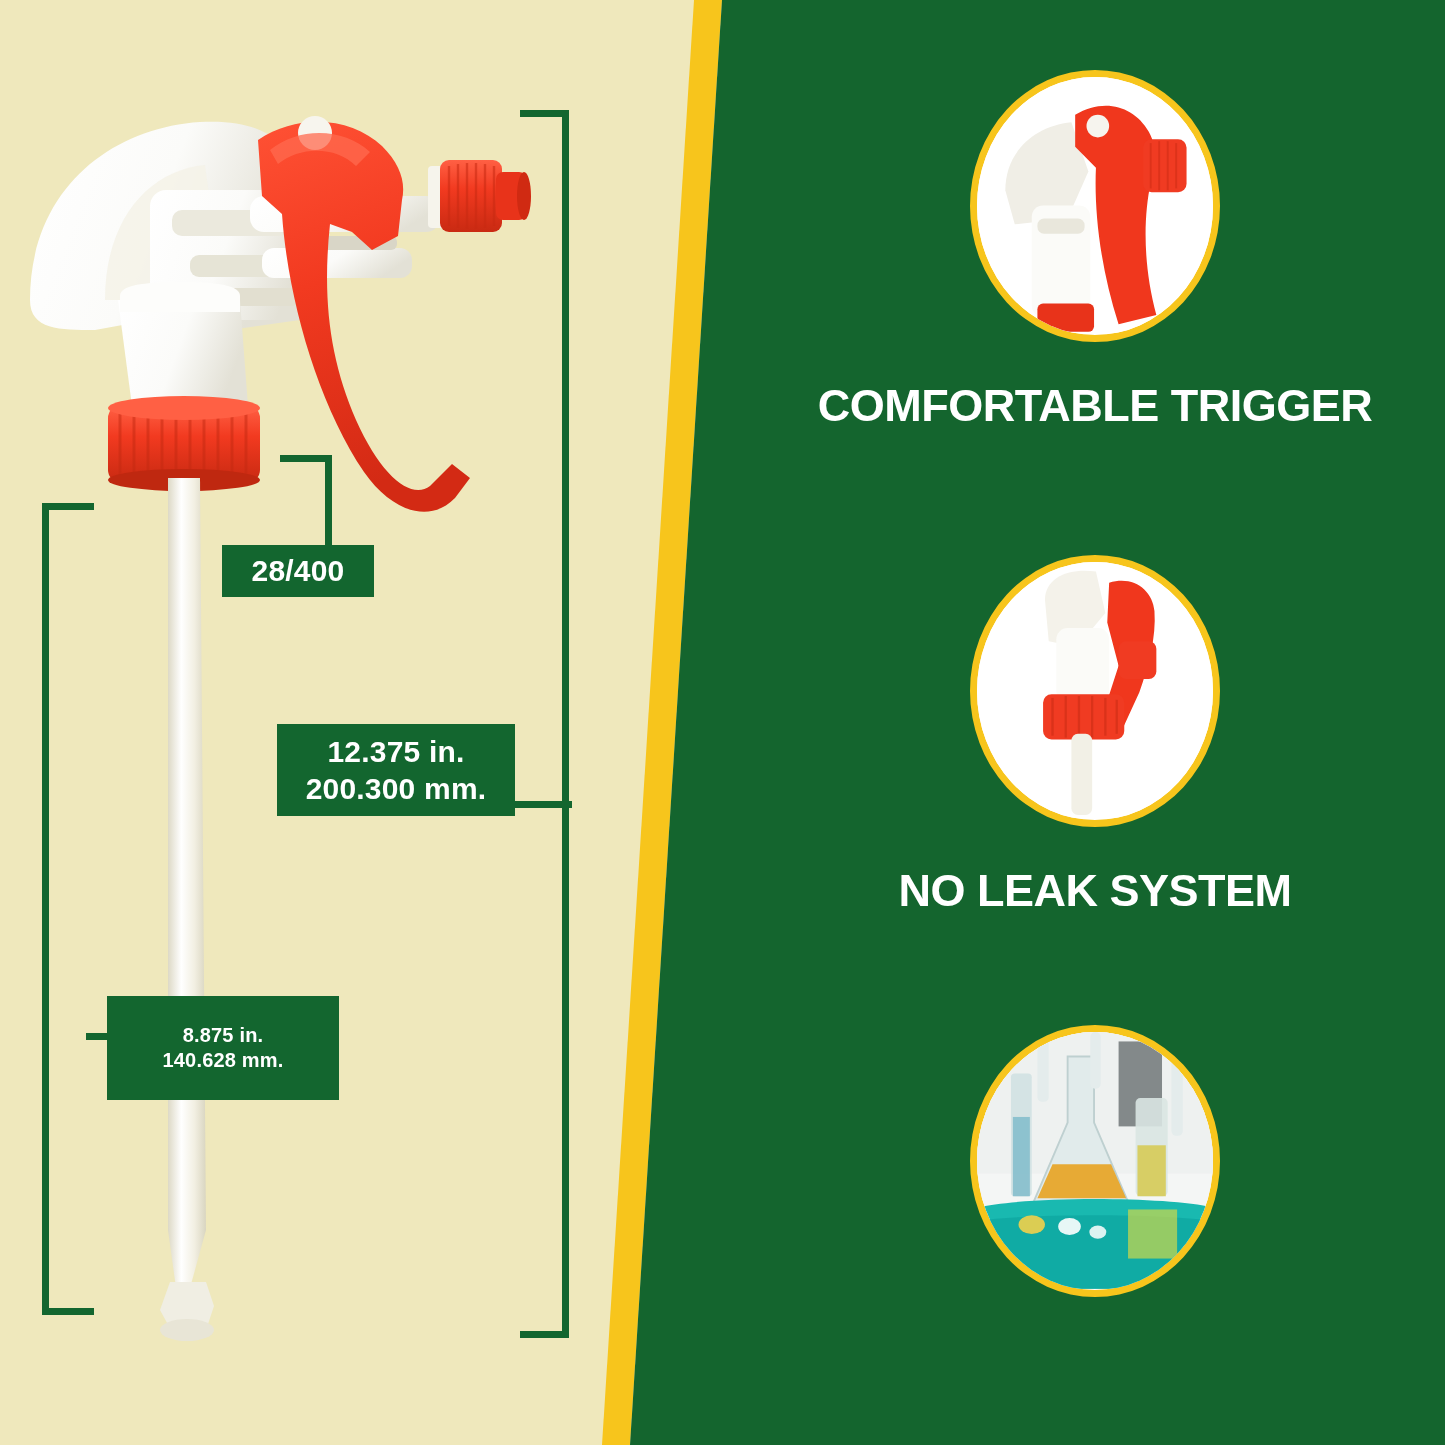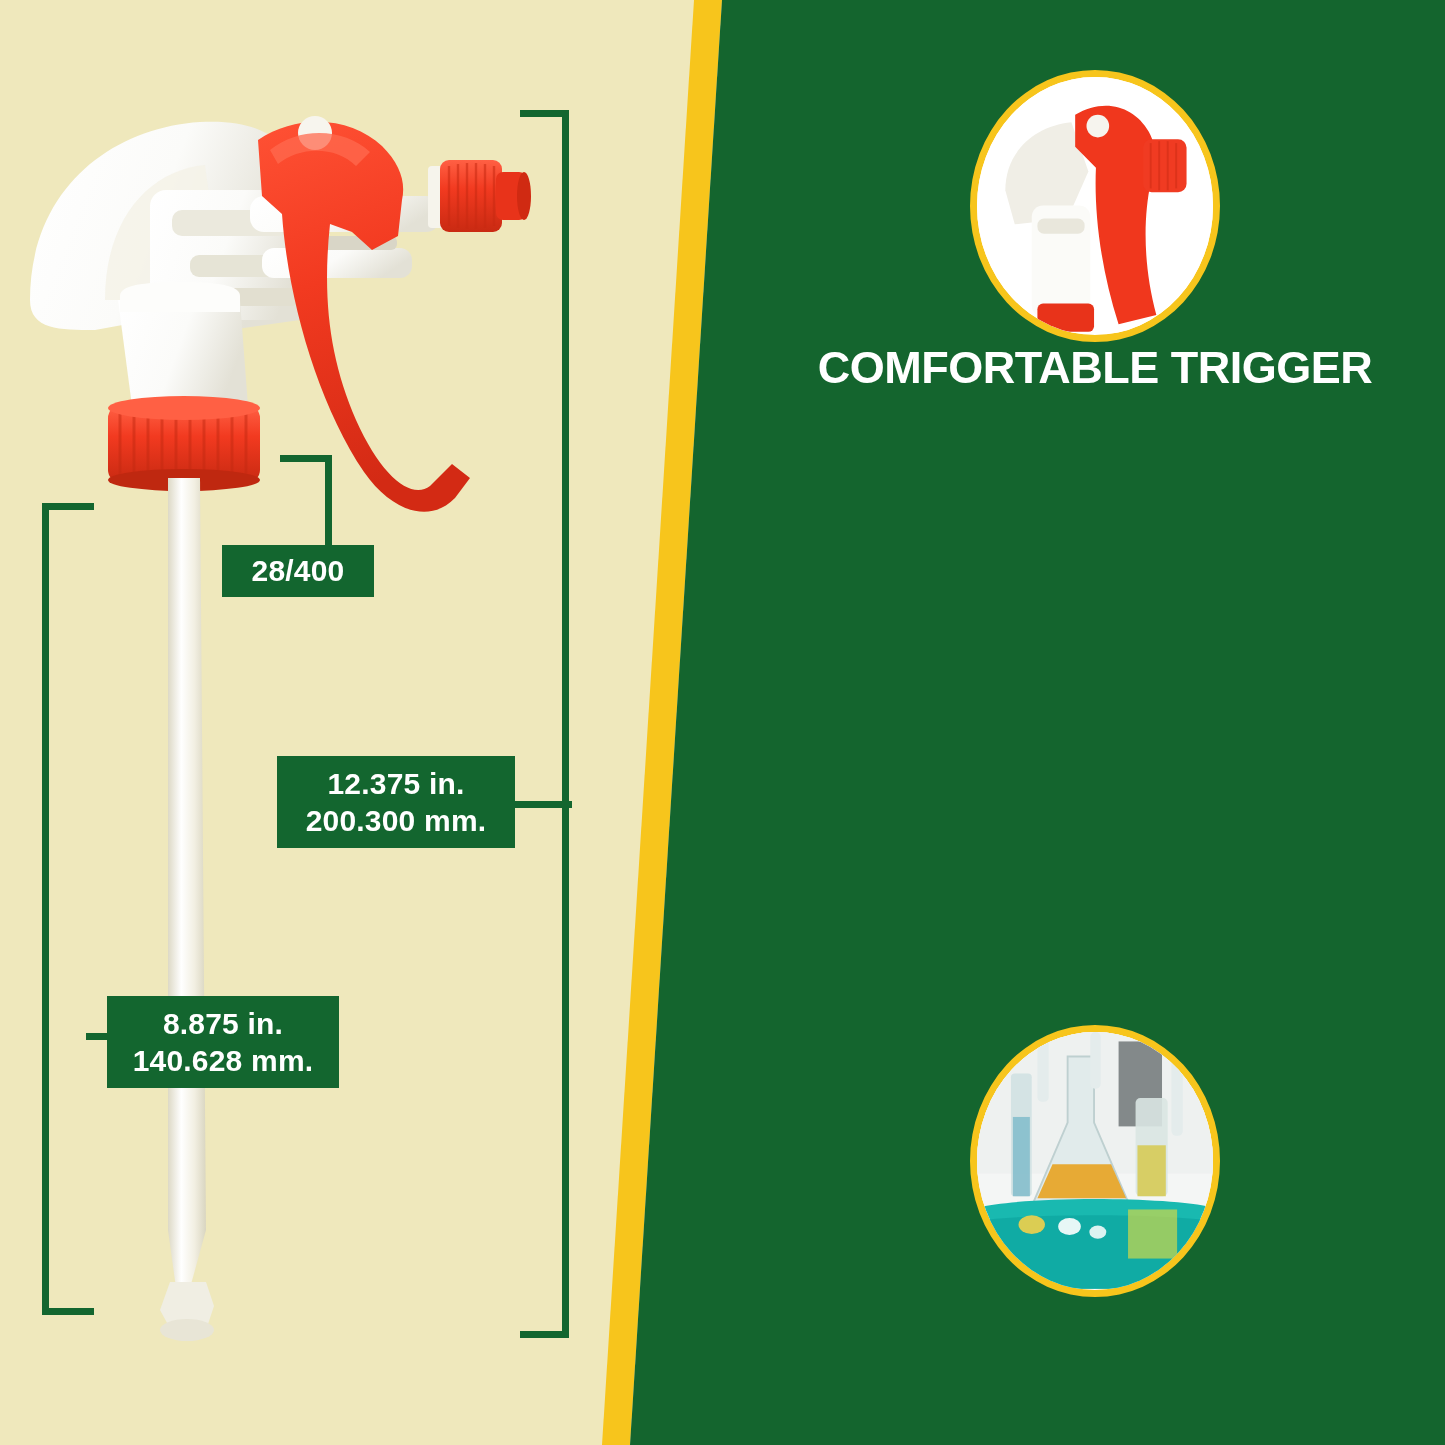--- a/index.html
+++ b/index.html
@@ -112,29 +112,29 @@
     line-height: 1.24;
     text-align: center;
     box-sizing: border-box;
   }
   .dim-neck {
     left: 222px; top: 545px;
     width: 152px; height: 52px;
     font-size: 30px;
   }
   .dim-overall {
-    left: 277px; top: 756px;
+    left: 277px; top: 724px;
     width: 238px; height: 92px;
     font-size: 30px;
     padding: 0 10px;
   }
   .dim-tube {
     left: 107px; top: 996px;
-    width: 232px; height: 92px;
-    font-size: 30px;
+    width: 232px; height: 104px;
+    font-size: 20px;
     padding: 12px 10px;
   }
 
   
   .features {
     position: absolute;
     left: 745px;
     top: 0;
     width: 700px;
     height: 1445px;
@@ -154,20 +154,21 @@
     position: relative;
     width: 250px;
     height: 272px;
     border-radius: 50%;
     background: #ffffff;
     border: 7px solid #F7C51C;
     box-sizing: border-box;
     overflow: hidden;
   }
   .feature-title {
+    margin-top: 38px;
     color: #ffffff;
     font-size: 45px;
     font-weight: bold;
     letter-spacing: -0.5px;
     white-space: nowrap;
   }
 
   
   .badge-photo { position: absolute; inset: 0; }
 </style>
@@ -308,20 +309,43 @@
             <line x1="193" y1="68" x2="193" y2="120"></line>
             <line x1="202" y1="68" x2="202" y2="120"></line>
             <line x1="211" y1="70" x2="211" y2="118"></line>
           </g>
           <rect x="64" y="240" width="60" height="30" rx="6" fill="#e8331a"></rect>
         </svg>
       </div>
       <div class="feature-title">COMFORTABLE TRIGGER</div>
     </div>
 
+    <div class="feature feature-2">
+      <div class="feature-badge">
+        <svg class="badge-photo" viewBox="0 0 250 272">
+          <rect width="250" height="272" fill="#ffffff"></rect>
+          <path d="M72 40 C72 16 98 6 126 10 L136 54 L106 90 L76 84 Z" fill="#f4f2ea"></path>
+          <rect x="84" y="70" width="56" height="78" rx="12" fill="#fbfbf8"></rect>
+          <path d="M140 22 C166 14 186 30 188 52 C190 80 182 110 172 138
+                   L150 186 L128 178 L150 110 L138 64 Z" fill="#f0371d"></path>
+          <rect x="150" y="84" width="40" height="40" rx="8" fill="#f03b22"></rect>
+          <rect x="70" y="140" width="86" height="48" rx="9" fill="#f03b22"></rect>
+          <g stroke="#c42a12" stroke-width="2.4" opacity="0.5">
+            <line x1="80" y1="144" x2="80" y2="184"></line>
+            <line x1="94" y1="142" x2="94" y2="186"></line>
+            <line x1="108" y1="142" x2="108" y2="186"></line>
+            <line x1="122" y1="142" x2="122" y2="186"></line>
+            <line x1="136" y1="144" x2="136" y2="184"></line>
+            <line x1="148" y1="146" x2="148" y2="182"></line>
+          </g>
+          <rect x="100" y="182" width="22" height="86" rx="7" fill="#f2f0e6"></rect>
+        </svg>
+      </div>
+      <div class="feature-title">NO LEAK SYSTEM</div>
+    </div>
 
     <div class="feature feature-3">
       <div class="feature-badge">
         <svg class="badge-photo" viewBox="0 0 250 272">
           <rect width="250" height="272" fill="#f4f6f5"></rect>
           <rect x="0" y="0" width="250" height="150" fill="#eef1f0"></rect>
           <rect x="150" y="10" width="46" height="90" fill="#2b3336" opacity="0.55"></rect>
           <rect x="36" y="44" width="22" height="130" rx="4" fill="#cfe0e2" opacity="0.85"></rect>
           <rect x="38" y="90" width="18" height="84" fill="#6fb4c6" opacity="0.7"></rect>
           <path d="M96 26 L124 26 L124 96 L160 180 L60 180 L96 96 Z" fill="#dfeaea" opacity="0.9" stroke="#b9cccd" stroke-width="2"></path>

